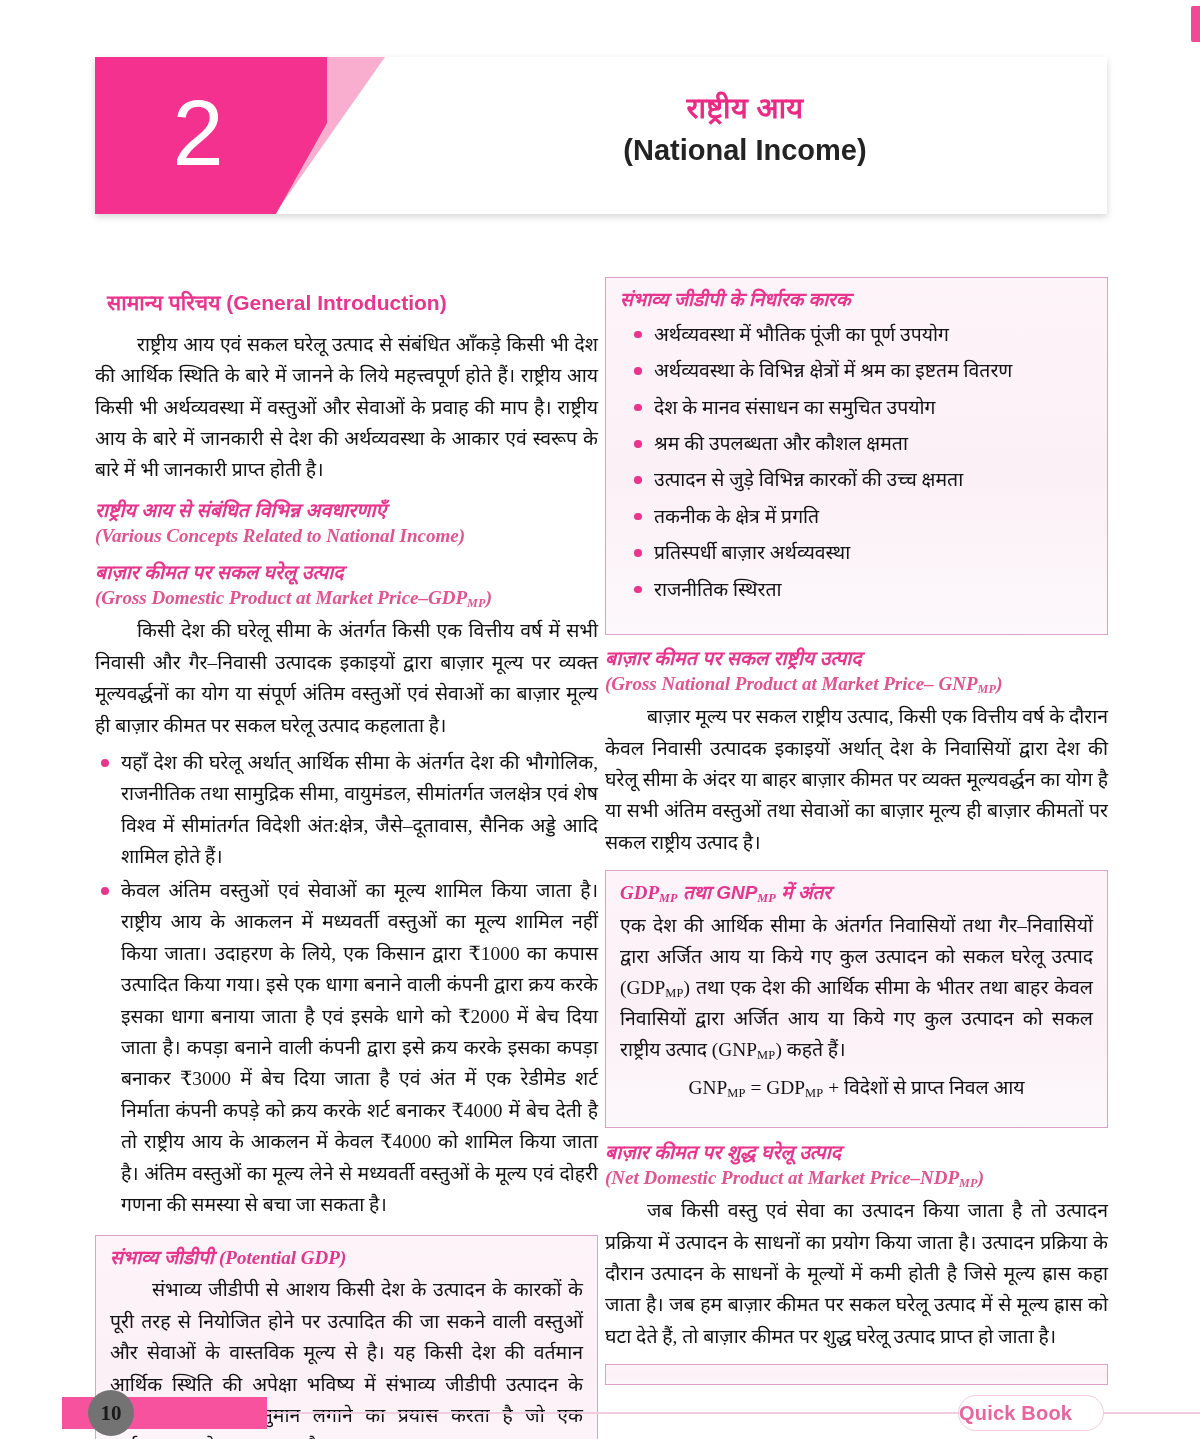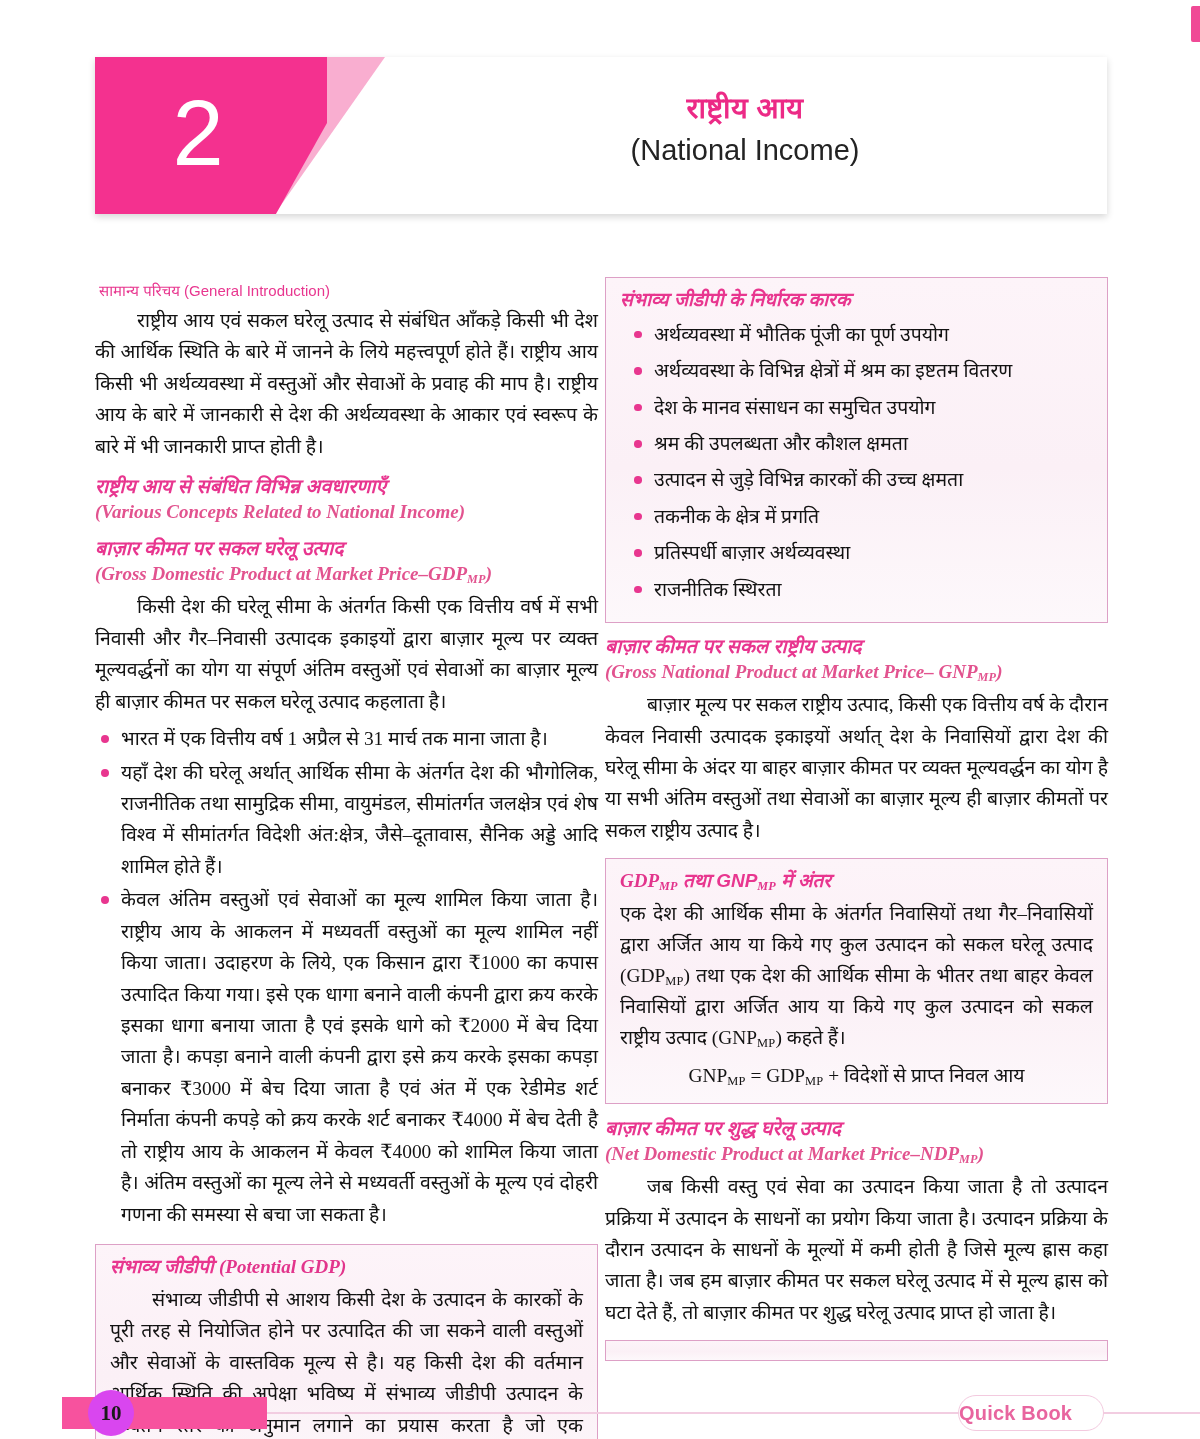--- a/index.html
+++ b/index.html
@@ -84,21 +84,21 @@
     font-family: "Liberation Sans", sans-serif;
     font-size: 29px;
     font-weight: 700;
     color: #ec2a86;
     line-height: 1.25;
     letter-spacing: .3px;
   }
   .title-en {
     font-family: "Liberation Sans", sans-serif;
     font-size: 29px;
-    font-weight: 400;
+    font-weight: 700;
     color: #232323;
     line-height: 1.35;
     margin-top: 5px;
   }
 
   
   .col {
     position: absolute;
     top: 277px;
     width: 503px;
@@ -120,25 +120,25 @@
     font-family: "Liberation Serif", serif;
     font-size: 19px;
     font-weight: 700;
     font-style: italic;
     color: #e2538f;
     line-height: 1.3;
     margin: 0;
   }
   .h-inline {
     font-family: "Liberation Sans", sans-serif;
-    font-size: 15px;
-    font-weight: 400;
+    font-size: 21px;
+    font-weight: 700;
     color: #e8368f;
     line-height: 1.32;
-    margin: 4px;
+    margin: 12px;
   }
   .sub { font-size: 0.64em; vertical-align: -0.28em; letter-spacing: .2px; }
 
   
   p.body {
     font-family: "Liberation Serif", "DejaVu Serif", serif;
     font-size: 19.4px;
     line-height: 1.62;
     color: #121212;
     text-align: justify;
@@ -173,21 +173,21 @@
     height: 8px;
     border-radius: 50%;
     background: #e8368f;
   }
   ul.blist.tight > li { margin-bottom: 1px; }
 
   
   .pbox {
     border: 1.6px solid #dda0c6;
     background: linear-gradient(to bottom, #fdf4f9 0%, #fbf0f6 55%, #fdf8fb 100%);
-    padding: 10px 14px 12px 14px;
+    padding: 10px 14px 24px 14px;
     box-sizing: border-box;
     margin-top: 10px;
   }
   .pbox .box-title {
     font-family: "Liberation Sans", sans-serif;
     font-size: 19px;
     font-weight: 700;
     font-style: italic;
     color: #e8368f;
     margin: 0 0 4px 0;
@@ -251,21 +251,21 @@
     height: 32px;
     background: #f7529e;
   }
   .footer-circle {
     position: absolute;
     left: 88px;
     top: 1390px;
     width: 46px;
     height: 46px;
     border-radius: 50%;
-    background: #d946ef;
+    background: #737373;
     display: flex;
     align-items: center;
     justify-content: center;
   }
   .footer-pagenum {
     font-family: "Liberation Serif", serif;
     font-size: 21px;
     font-weight: 700;
     color: #1a1a1a;
   }
@@ -330,21 +330,20 @@
 
     <h2 class="h-hi" style="margin-top:12px;">राष्ट्रीय आय से संबंधित विभिन्न अवधारणाएँ</h2>
     <h3 class="h-en">(Various Concepts Related to National Income)</h3>
 
     <h2 class="h-hi" style="margin-top:12px;">बाज़ार कीमत पर सकल घरेलू उत्पाद</h2>
     <h3 class="h-en"><span>(Gross Domestic Product at Market Price–GDP</span><span class="sub">MP</span><span>)</span></h3>
 
     <p class="body">किसी देश की घरेलू सीमा के अंतर्गत किसी एक वित्तीय वर्ष में सभी निवासी और गैर–निवासी उत्पादक इकाइयों द्वारा बाज़ार मूल्य पर व्यक्त मूल्यवर्द्धनों का योग या संपूर्ण अंतिम वस्तुओं एवं सेवाओं का बाज़ार मूल्य ही बाज़ार कीमत पर सकल घरेलू उत्पाद कहलाता है।</p>
 
     <ul class="blist">
-      <li>भारत में एक वित्तीय वर्ष 1 अप्रैल से 31 मार्च तक माना जाता है।</li>
       <li>यहाँ देश की घरेलू अर्थात् आर्थिक सीमा के अंतर्गत देश की भौगोलिक, राजनीतिक तथा सामुद्रिक सीमा, वायुमंडल, सीमांतर्गत जलक्षेत्र एवं शेष विश्व में सीमांतर्गत विदेशी अंत:क्षेत्र, जैसे–दूतावास, सैनिक अड्डे आदि शामिल होते हैं।</li>
       <li>केवल अंतिम वस्तुओं एवं सेवाओं का मूल्य शामिल किया जाता है। राष्ट्रीय आय के आकलन में मध्यवर्ती वस्तुओं का मूल्य शामिल नहीं किया जाता। उदाहरण के लिये, एक किसान द्वारा ₹1000 का कपास उत्पादित किया गया। इसे एक धागा बनाने वाली कंपनी द्वारा क्रय करके इसका धागा बनाया जाता है एवं इसके धागे को ₹2000 में बेच दिया जाता है। कपड़ा बनाने वाली कंपनी द्वारा इसे क्रय करके इसका कपड़ा बनाकर ₹3000 में बेच दिया जाता है एवं अंत में एक रेडीमेड शर्ट निर्माता कंपनी कपड़े को क्रय करके शर्ट बनाकर ₹4000 में बेच देती है तो राष्ट्रीय आय के आकलन में केवल ₹4000 को शामिल किया जाता है। अंतिम वस्तुओं का मूल्य लेने से मध्यवर्ती वस्तुओं के मूल्य एवं दोहरी गणना की समस्या से बचा जा सकता है।</li>
     </ul>
 
     <div class="pbox" style="margin-top:14px;">
       <div class="box-title center"><span>संभाव्य जीडीपी</span>
         <span class="en-i">(Potential GDP)</span></div>
       <p class="body">संभाव्य जीडीपी से आशय किसी देश के उत्पादन के कारकों के पूरी तरह से नियोजित होने पर उत्पादित की जा सकने वाली वस्तुओं और सेवाओं के वास्तविक मूल्य से है। यह किसी देश की वर्तमान आर्थिक स्थिति की अपेक्षा भविष्य में संभाव्य जीडीपी उत्पादन के उच्चतम स्तर का अनुमान लगाने का प्रयास करता है जो एक अर्थव्यवस्था को बनाए रखता है।</p>
     </div>
 

